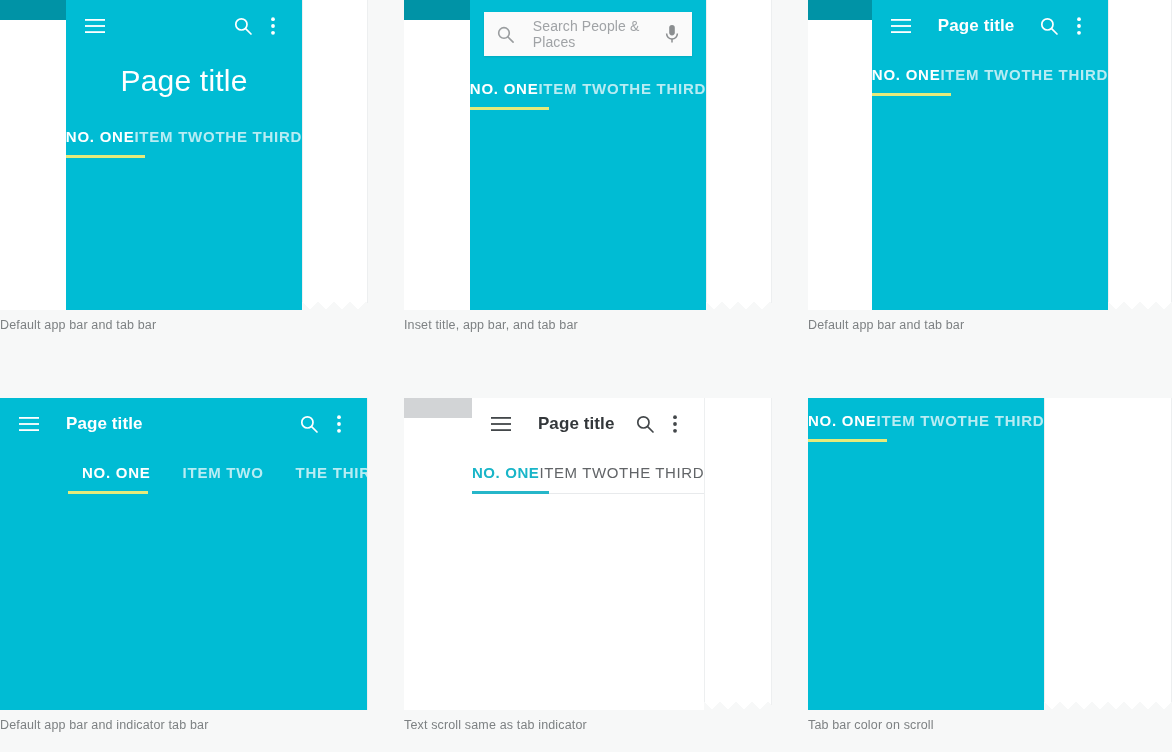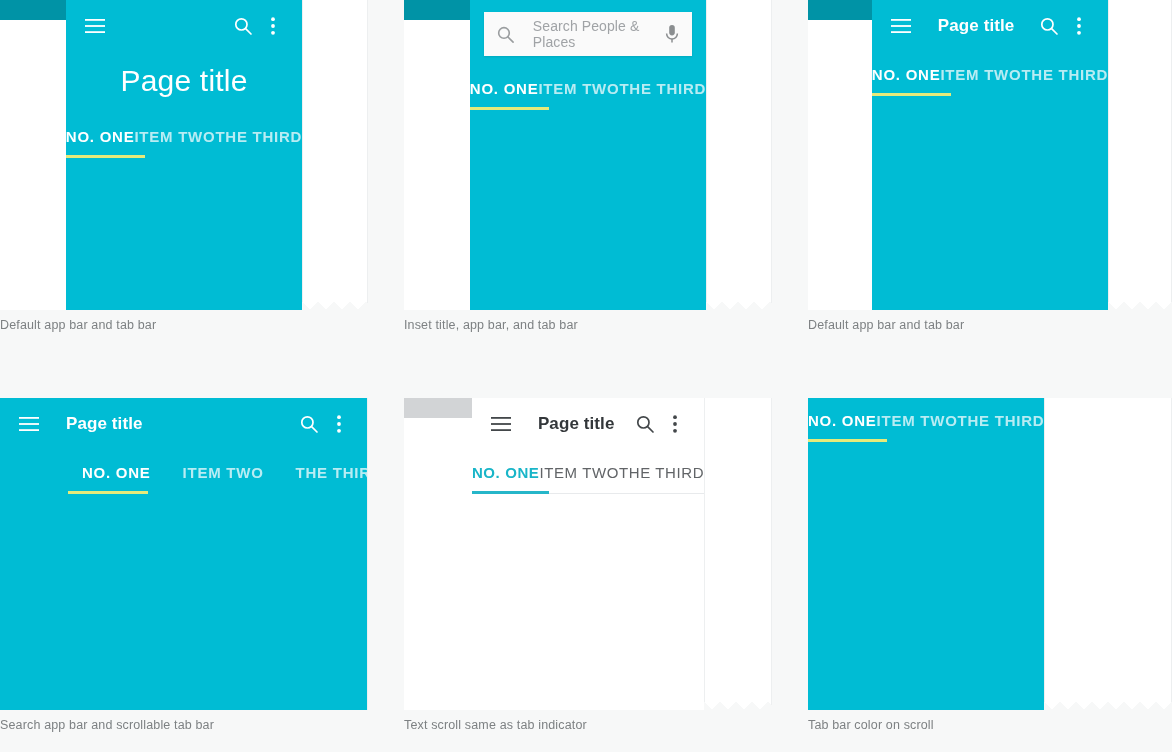--- a/index.html
+++ b/index.html
@@ -381,21 +381,21 @@
             <div class="indicator yellow scroll"></div>
           </div>
         </div>
         <div class="sheet">
           <div class="edge-l"></div>
           <div class="edge-r"></div>
           <div class="torn"></div>
         </div>
       </div>
     </div>
-    <div class="caption">Search app bar and scrollable tab bar</div>
+    <div class="caption">Default app bar and indicator tab bar</div>
   </div>
 
   <div class="cell r2c2">
     <div class="phone tall2">
       <div class="phone-inner">
         <div class="statusbar grey"></div>
         <div class="appbar white">
           <div class="bar-row">
             <div class="icon-btn">
               <svg width="20" height="14" viewBox="0 0 20 14">

